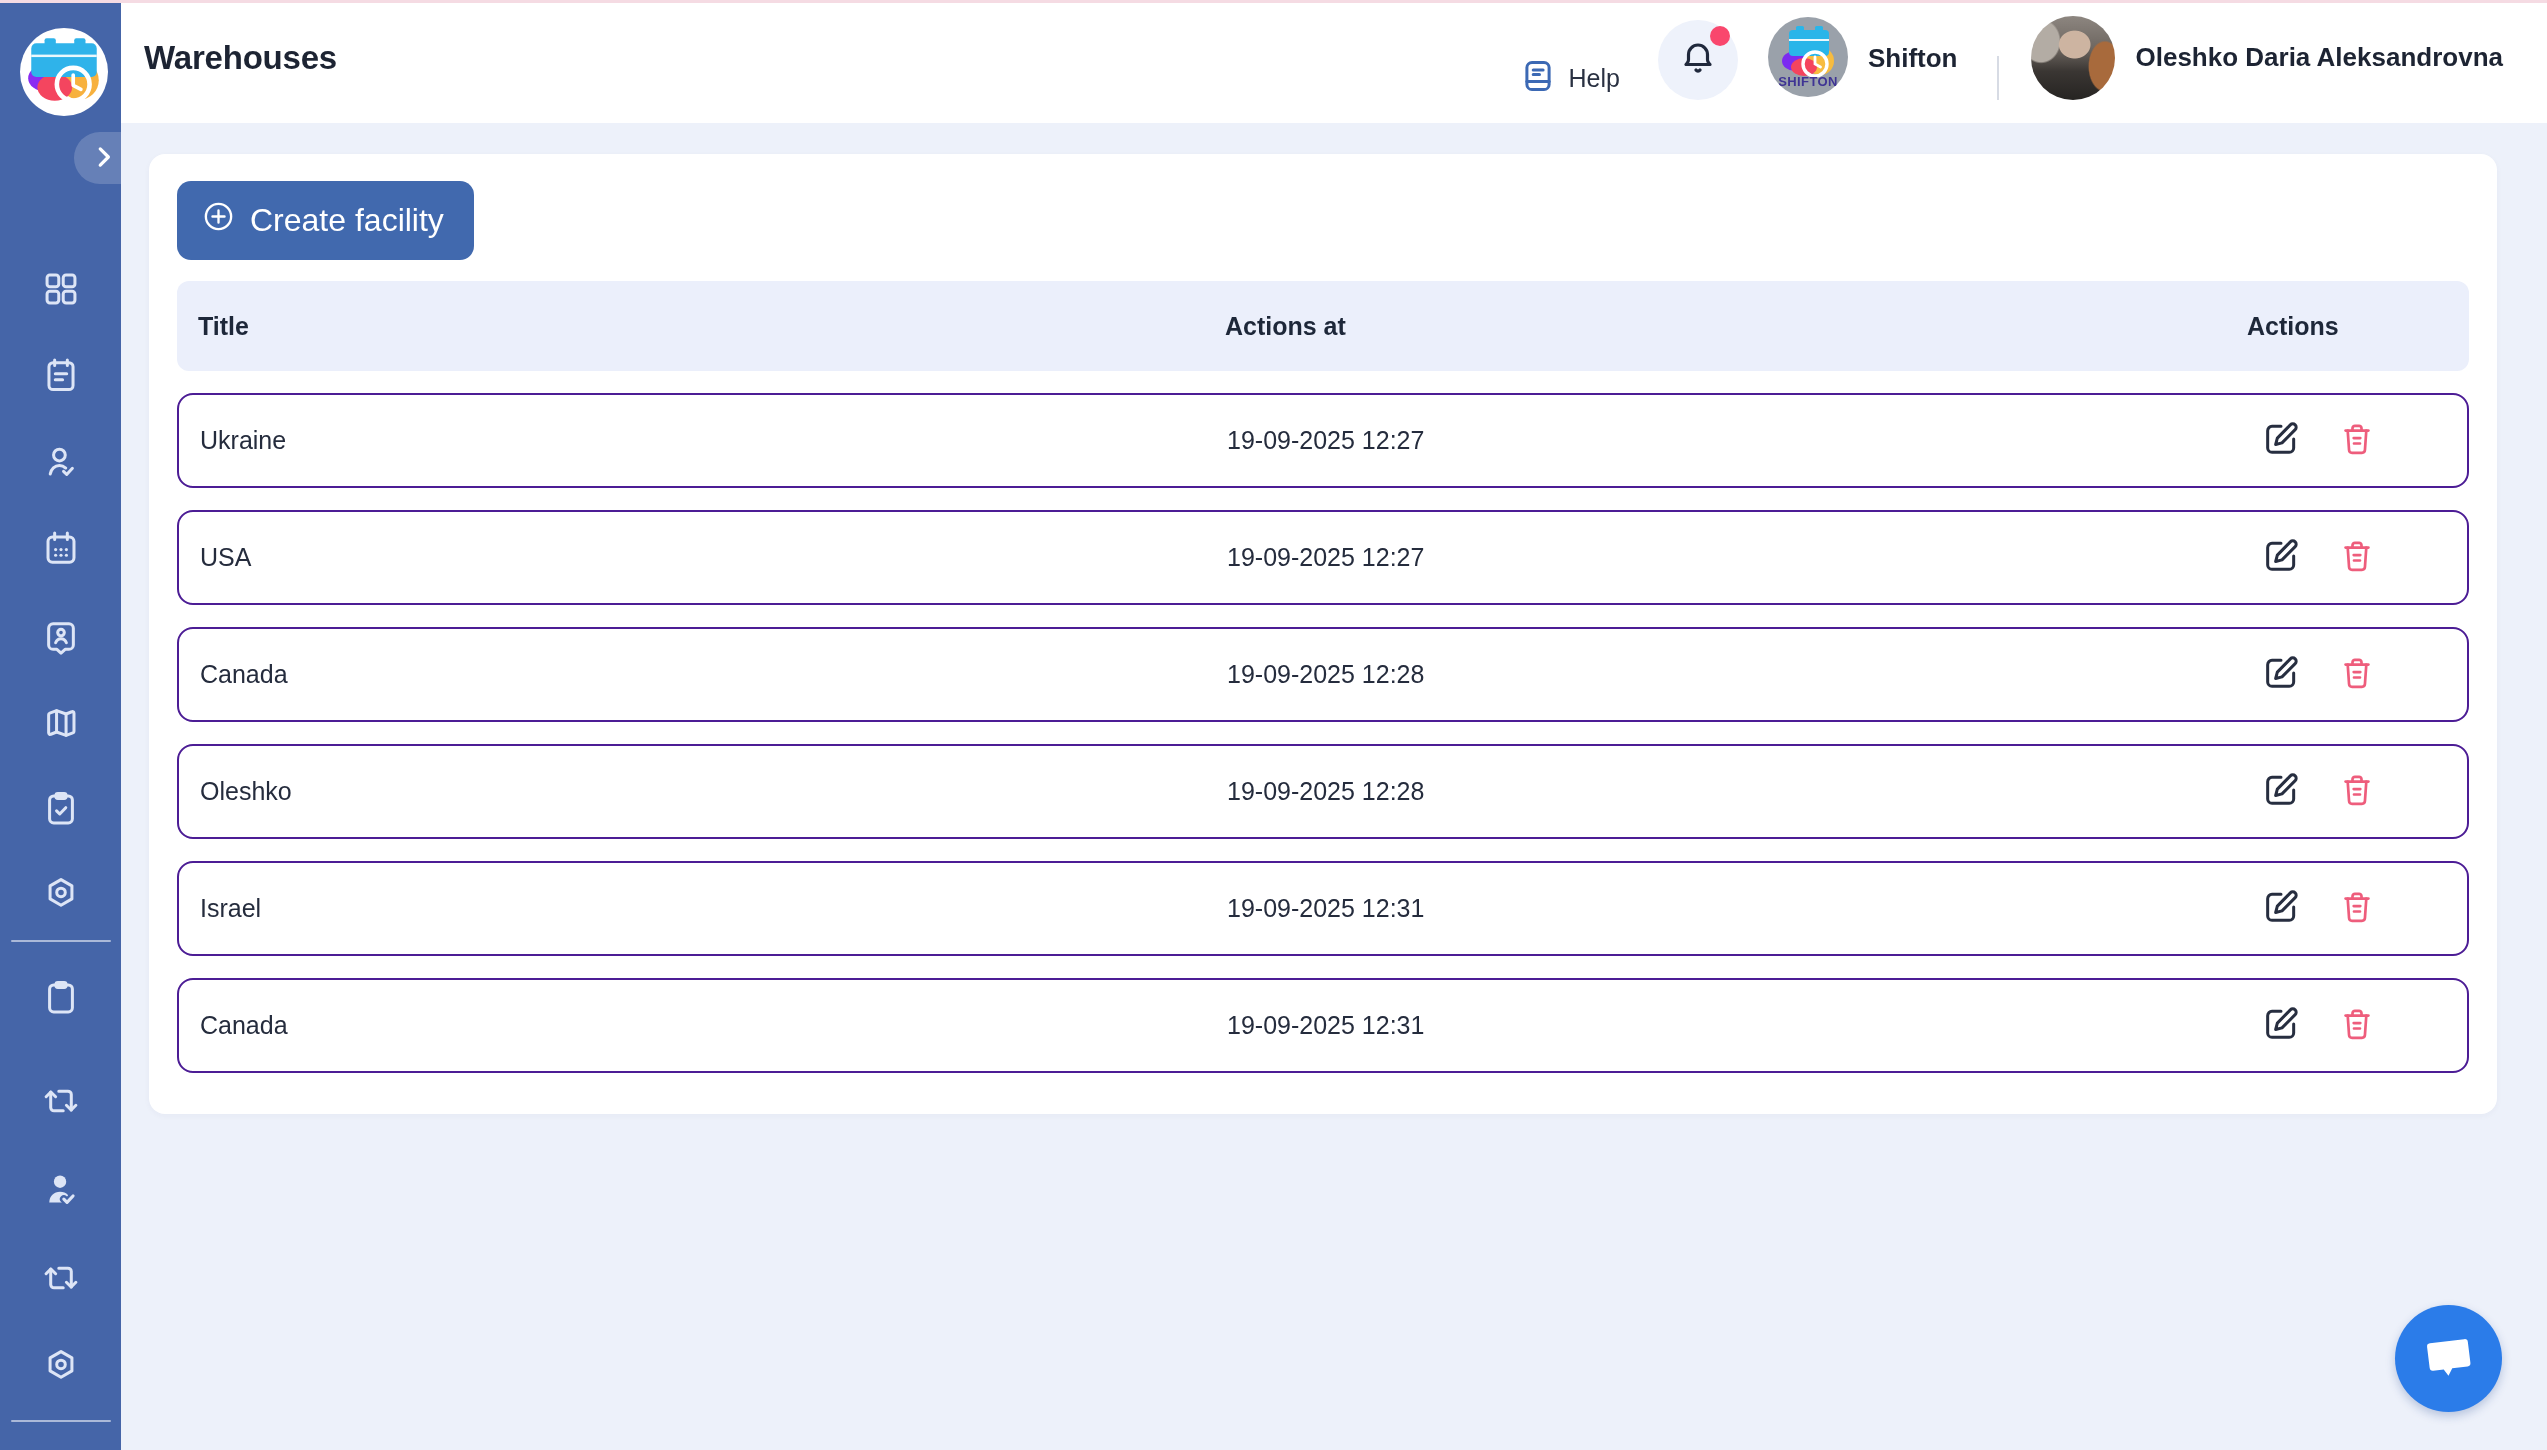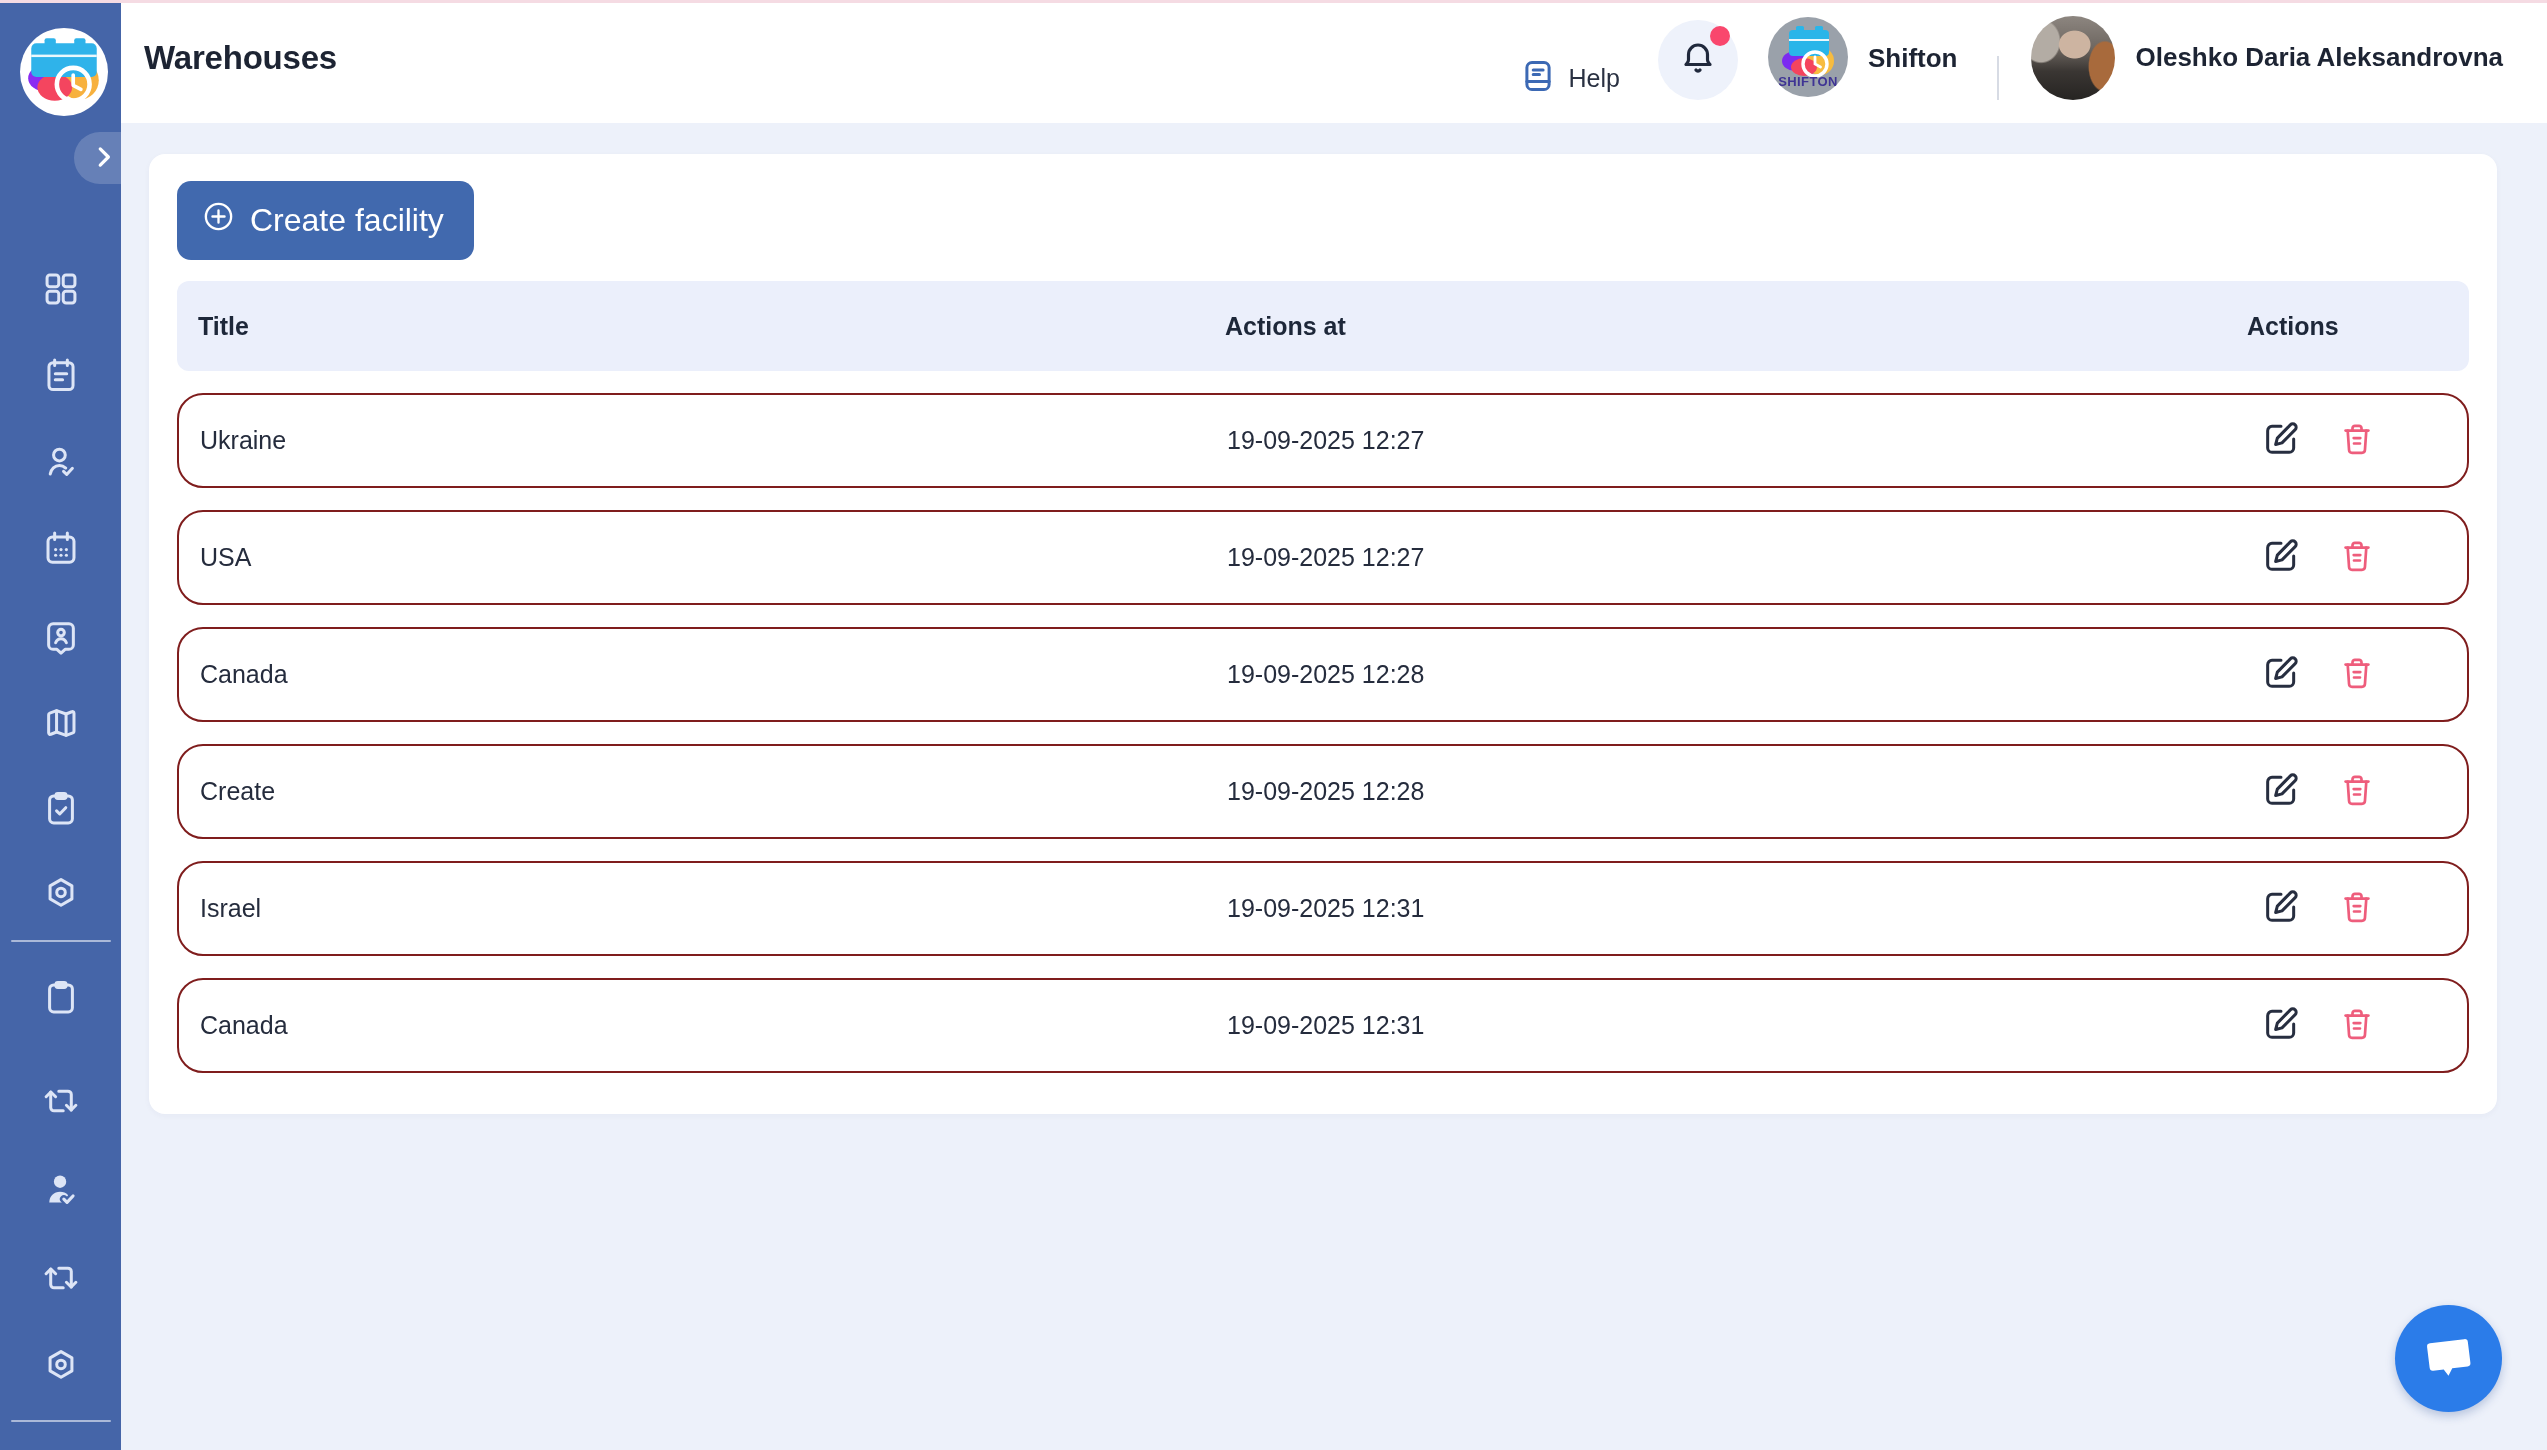--- a/index.html
+++ b/index.html
@@ -59,21 +59,21 @@
   
   .content{position:absolute;top:123px;left:121px;width:2426px;height:1327px;background:var(--page-bg);}
   .card{position:absolute;top:31px;left:28px;width:2348px;height:960px;background:#fff;border-radius:16px;
     padding:27px 28px;box-shadow:0 2px 6px rgba(40,60,110,0.04);}
   .create-btn{display:inline-flex;align-items:center;gap:15px;height:79px;padding:0 30px 0 25px;border:none;
     border-radius:14px;background:var(--accent);color:#fff;font-family:inherit;font-size:32px;cursor:pointer;}
   .create-btn svg{width:33px;height:33px;}
 
   .thead{margin-top:21px;height:90px;background:var(--header-row-bg);border-radius:12px;
     display:flex;align-items:center;font-size:25px;font-weight:bold;color:#1d2739;}
-  .trow{height:95px;margin-top:22px;background:#fff;border:2px solid #7f1d1d;border-radius:26px;
+  .trow{height:95px;margin-top:22px;background:#fff;border:2px solid #4c1d95;border-radius:16px;
     display:flex;align-items:center;font-size:25px;color:#252c3d;}
   .c-title{width:1048px;padding-left:21px;}
   .c-created{flex:1;}
   .c-actions{width:222px;display:flex;align-items:center;gap:38px;padding-left:16px;}
   .thead .c-actions{padding-left:0;display:block;}
   .icon-btn{background:transparent;border:none;cursor:pointer;padding:0;display:flex;align-items:center;justify-content:center;}
   .edit-btn{color:#272e40;}
   .edit-btn svg{width:40px;height:40px;}
   .delete-btn{color:var(--danger);}
   .delete-btn svg{width:36px;height:36px;}
@@ -394,21 +394,21 @@
             </button>
           <button class="icon-btn delete-btn">
               <span><svg viewBox="0 0 24 24">
                   <use href="#i-trash"></use>
                 </svg></span>
             </button>
         </div>
       </div>
 
       <div class="trow">
-        <div class="c-title">Create</div>
+        <div class="c-title">Oleshko</div>
         <div class="c-created">19-09-2025 12:28</div>
         <div class="c-actions">
           <button class="icon-btn edit-btn">
               <span><svg viewBox="0 0 24 24">
                   <use href="#i-editpen"></use>
                 </svg></span>
             </button>
           <button class="icon-btn delete-btn">
               <span><svg viewBox="0 0 24 24">
                   <use href="#i-trash"></use>

